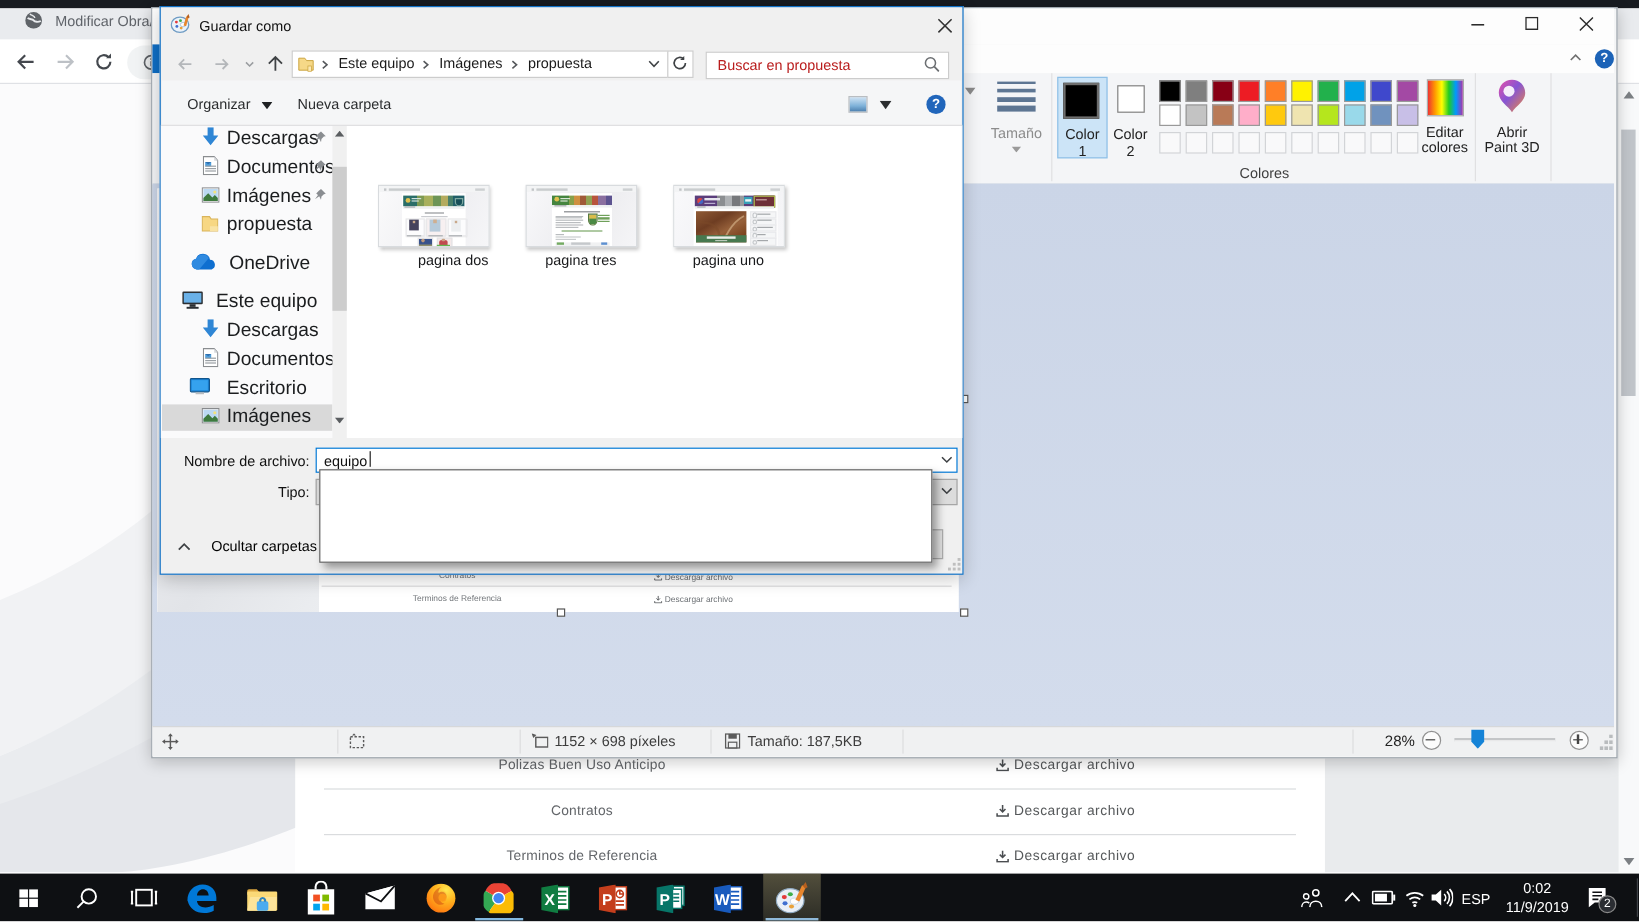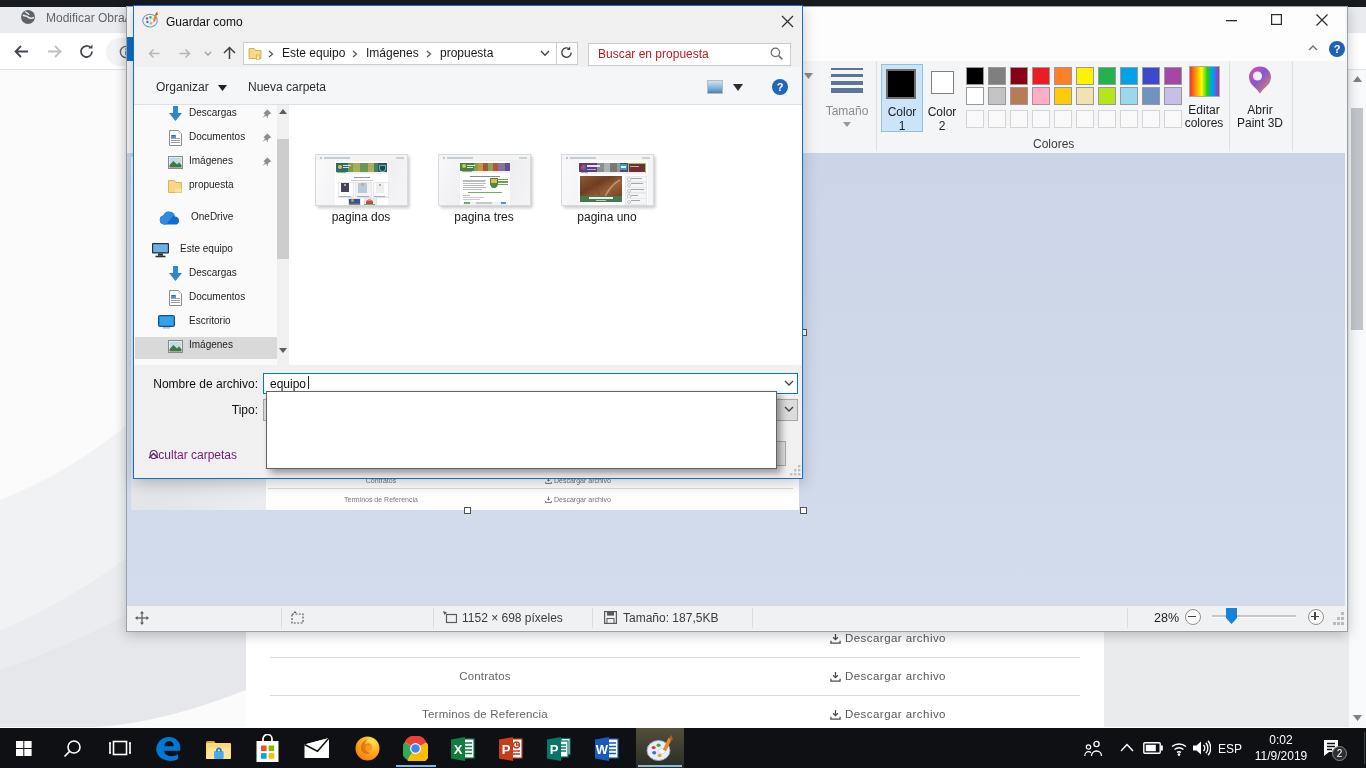--- a/index.html
+++ b/index.html
@@ -6,21 +6,21 @@
 #screen{position:relative;width:1366px;height:768px;overflow:hidden;background:#fff;font-family:"Liberation Sans",sans-serif;-webkit-font-smoothing:antialiased}
 .abs{position:absolute}
 .txt{position:absolute;white-space:nowrap}
 svg{display:block}
 .dl{position:absolute;white-space:nowrap;font-size:11.5px;color:#55585a;letter-spacing:.45px}
 .dl svg{display:inline-block;vertical-align:-2px;margin-right:4px}
 .dl2{position:absolute;white-space:nowrap;font-size:7px;color:#6e7276}
 .dl2 svg{display:inline-block;vertical-align:-1px;margin-right:2px}
 .cell{position:absolute;width:16px;height:16px;border:1px solid #999}
 .ecell{position:absolute;width:16px;height:16px;border:1px solid #d2d4d7;background:#f9f9fa}
-.side{position:absolute;white-space:nowrap;font-size:10px;color:#1b1d1f}
+.side{position:absolute;white-space:nowrap;font-size:16px;color:#1b1d1f}
 </style>
 </head>
 <body>
 <div id="screen">
 
 <div class="abs" id="chrome" style="left:0;top:0;width:1366px;height:727px;background:#fff">
 
   <div class="abs" style="left:0;top:0;width:1366px;height:7px;background:#181b20"></div>
 
   <div class="abs" style="left:0;top:7px;width:1366px;height:26px;background:#e9ebee"></div>
@@ -55,20 +55,21 @@
     <svg class="abs" style="left:0;top:0" width="1366" height="657" viewBox="0 0 1366 657">
       <path d="M0 430 C100 390 180 320 240 230 L300 330 C230 430 120 510 0 560 Z" fill="#f1f2f4"></path>
       <path d="M0 560 C110 515 210 430 280 330 L380 460 C300 560 160 630 0 657 Z" fill="#eaecef"></path>
       <path d="M0 657 L0 600 C90 570 180 520 250 460 L350 560 C280 620 150 657 90 657 Z" fill="#e5e7eb"></path>
     </svg>
 
     <div class="abs" style="left:1104px;top:0;width:245px;height:657px;background:#e9ebed"></div>
 
     <div class="abs" style="left:246px;top:0;width:858px;height:657px;background:#fff"></div>
 
+    <div class="txt" style="left:246px;top:562px;width:478px;text-align:center;font-size:11.5px;color:#63666a;letter-spacing:.2px">Polizas Buen Uso Anticipo</div>
     <div class="dl" style="left:830px;top:562px"><svg width="11" height="11" viewBox="0 0 12 12">
             <path d="M6 1v6M3.4 4.6L6 7.2 8.6 4.6" stroke="#4a4d50" stroke-width="1.4" fill="none"></path>
             <path d="M1 8.5v2.5h10V8.5" stroke="#4a4d50" stroke-width="1.4" fill="none"></path>
           </svg>Descargar archivo</div>
     <div class="abs" style="left:270px;top:587px;width:810px;height:1px;background:#dadcde"></div>
     <div class="txt" style="left:246px;top:600px;width:478px;text-align:center;font-size:11.5px;color:#63666a;letter-spacing:.2px">Contratos</div>
     <div class="dl" style="left:830px;top:600px"><svg width="11" height="11" viewBox="0 0 12 12">
             <path d="M6 1v6M3.4 4.6L6 7.2 8.6 4.6" stroke="#4a4d50" stroke-width="1.4" fill="none"></path>
             <path d="M1 8.5v2.5h10V8.5" stroke="#4a4d50" stroke-width="1.4" fill="none"></path>
           </svg>Descargar archivo</div>
@@ -519,41 +520,41 @@
         <div class="abs" style="left:63px;top:32.2px;width:20px;height:4.2px;background:#f5f6f7;border:.5px solid #e8e9eb"></div>
         <div class="abs" style="left:64.5px;top:33.5px;width:2.5px;height:2.5px;border-radius:50%;border:.5px solid #c5c8cb"></div>
         <div class="abs" style="left:68.5px;top:34px;width:13px;height:.9px;background:#a5a8ab"></div>
         <div class="abs" style="left:63px;top:37.8px;width:20px;height:4.2px;background:#f5f6f7;border:.5px solid #e8e9eb"></div>
         <div class="abs" style="left:64.5px;top:39.1px;width:2.5px;height:2.5px;border-radius:50%;border:.5px solid #c5c8cb"></div>
         <div class="abs" style="left:68.5px;top:39.6px;width:7px;height:.9px;background:#a5a8ab"></div>
         <div class="abs" style="left:63px;top:43.4px;width:20px;height:4.2px;background:#f5f6f7;border:.5px solid #e8e9eb"></div>
         <div class="abs" style="left:64.5px;top:44.7px;width:2.5px;height:2.5px;border-radius:50%;border:.5px solid #c5c8cb"></div>
         <div class="abs" style="left:68.5px;top:45.2px;width:9px;height:.9px;background:#a5a8ab"></div>
       </div>
-<div class="txt" style="left:181px;top:204px;width:92px;text-align:center;font-size:12px;color:#18191b">pagina dos</div>
+<div class="txt" style="left:181px;top:204px;width:92px;text-align:right;font-size:12px;color:#18191b">pagina dos</div>
 <div class="txt" style="left:304px;top:204px;width:92px;text-align:center;font-size:12px;color:#18191b">pagina tres</div>
 <div class="txt" style="left:427px;top:204px;width:92px;text-align:center;font-size:12px;color:#18191b">pagina uno</div>
 <div class="txt" style="left:0;top:371px;width:124px;text-align:right;font-size:12px;color:#101010">Nombre de archivo:</div>
 <div class="abs" style="left:129px;top:367px;width:533px;height:19px;background:#fff;border:1px solid #0077d4"></div>
 <div class="txt" style="left:136px;top:371px;font-size:12px;color:#101010">equipo</div>
 <div class="abs" style="left:174px;top:370px;width:1px;height:13px;background:#222"></div>
 <svg class="abs" style="left:650px;top:374px" width="10" height="6" viewBox="0 0 10 6">
         <path d="M1 1l4 4 4-4" stroke="#3f4245" stroke-width="1.3" fill="none"></path>
       </svg>
 <div class="txt" style="left:0;top:397px;width:124px;text-align:right;font-size:12px;color:#101010">Tipo:</div>
 <div class="abs" style="left:129px;top:393px;width:533px;height:20px;background:#dcdcdc;border:1px solid #a6a6a6"></div>
 <svg class="abs" style="left:650px;top:400px" width="10" height="6" viewBox="0 0 10 6">
         <path d="M1 1l4 4 4-4" stroke="#3f4245" stroke-width="1.3" fill="none"></path>
       </svg>
 <div class="abs" style="left:565px;top:435px;width:85px;height:23px;background:#e1e1e1;border:1px solid #adadad"></div>
 <div class="abs" style="left:132px;top:385px;width:509px;height:76px;background:#fff;border:1px solid #636363;box-shadow:4px 4px 7px rgba(0,0,0,.38)"></div>
 <svg class="abs" style="left:14px;top:446px" width="11" height="7" viewBox="0 0 11 7">
         <path d="M1 6L5.5 1.5L10 6" stroke="#3f4245" stroke-width="1.5" fill="none"></path>
       </svg>
-<div class="txt" style="left:15px;top:442px;font-size:12px;color:#701a75">Ocultar carpetas</div>
+<div class="txt" style="left:42px;top:442px;font-size:12px;color:#000000">Ocultar carpetas</div>
 <svg class="abs" style="left:656px;top:459px" width="12" height="12" viewBox="0 0 12 12">
         <rect x="8" y="0" width="2.4" height="2.4" fill="#bfbfbf"></rect>
         <rect x="8" y="4" width="2.4" height="2.4" fill="#bfbfbf"></rect>
         <rect x="8" y="8" width="2.4" height="2.4" fill="#bfbfbf"></rect>
         <rect x="4" y="4" width="2.4" height="2.4" fill="#bfbfbf"></rect>
         <rect x="4" y="8" width="2.4" height="2.4" fill="#bfbfbf"></rect>
         <rect x="0" y="8" width="2.4" height="2.4" fill="#bfbfbf"></rect>
       </svg>
 </div>
 

